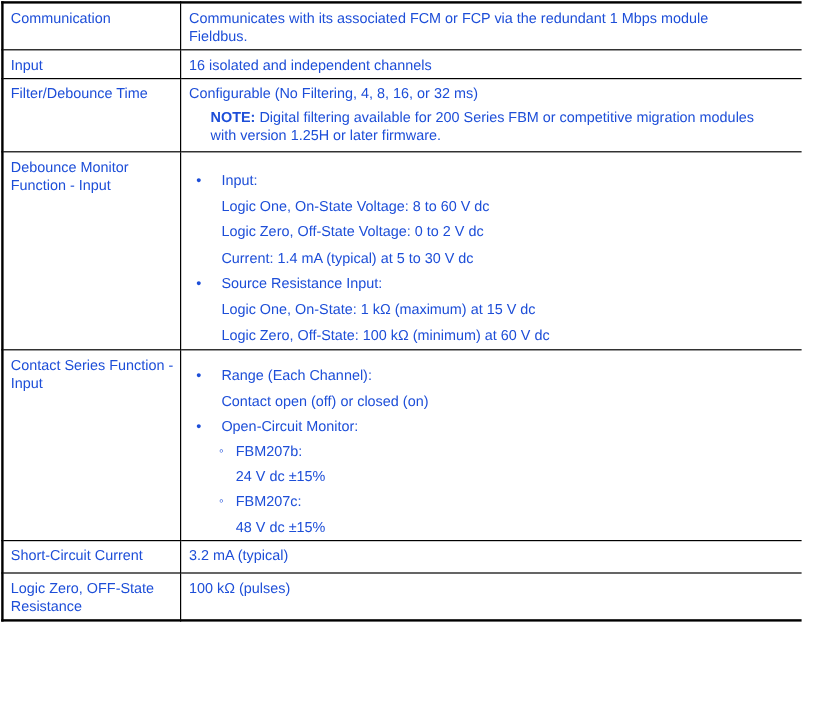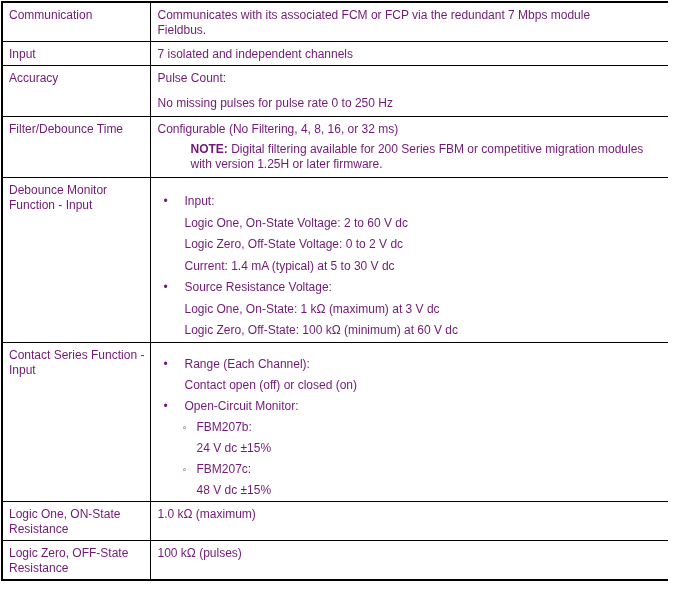--- a/index.html
+++ b/index.html
@@ -5,41 +5,41 @@
   * { box-sizing: border-box; }
   html, body { margin: 0; padding: 0; background: #ffffff; }
   .page {
     position: relative;
     width: 668px;
     height: 594px;
     background: #ffffff;
     overflow: hidden;
     font-family: "Liberation Sans", sans-serif;
     font-size: 12px;
-    color: #701a75;
+    color: #1d4ed8;
   }
   table.spec {
     position: absolute;
     left: 1px;
     top: 1px;
     width: 682px;
     border-collapse: collapse;
     table-layout: fixed;
     border: 2px solid #000;
   }
   td {
     border: 1px solid #000;
     vertical-align: top;
     padding: 5px 5px 3px 6px;
   }
   td.label-cell { line-height: 15px; }
   td.value-cell { padding-left: 7px; }
   .ln { line-height: 15px; }
   .para2 { margin-top: 10px; }
-  .note { margin-left: 33px; margin-top: 5px; line-height: 15px; white-space: nowrap; }
+  .note { margin-left: 18px; margin-top: 5px; line-height: 15px; white-space: nowrap; }
   .note .note-prefix { font-weight: bold; }
   td.value-list { padding: 0 4px 0 0; }
   td.vl-a { padding-top: 13px; }
   td.vl-b { padding-top: 11px; }
   .li { position: relative; line-height: 21.5px; }
   .vl-b .li { line-height: 21px; }
   .b1, .c1 { padding-left: 34px; }
   .b2, .c2 { padding-left: 46px; }
   .b1 > .blt { position: absolute; left: 13px; }
   .b2 > .blt { position: absolute; left: 32px; font-size: 11px; }
@@ -51,87 +51,80 @@
   <table class="spec">
     <colgroup>
       <col style="width:148px">
       <col style="width:534px">
     </colgroup>
 
     <tbody>
         <tr style="height:36px">
       <td class="label-cell">Communication</td>
       <td class="value-cell">
-        <div class="ln">Communicates with its associated FCM or FCP via the redundant 7 Mbps module</div>
+        <div class="ln">Communicates with its associated FCM or FCP via the redundant 1 Mbps module</div>
         <div class="ln">Fieldbus.</div>
       </td>
     </tr>
 
     <tr style="height:24px">
       <td class="label-cell">Input</td>
       <td class="value-cell">
-        <div class="ln">7 isolated and independent channels</div>
+        <div class="ln">16 isolated and independent channels</div>
       </td>
     </tr>
 
-    <tr style="height:51px">
-      <td class="label-cell">Accuracy</td>
-      <td class="value-cell">
-        <div class="ln">Pulse Count:</div>
-        <div class="ln para2">No missing pulses for pulse rate 0 to 250 Hz</div>
-      </td>
-    </tr>
 
     <tr style="height:61px">
       <td class="label-cell">Filter/Debounce Time</td>
       <td class="value-cell">
         <div class="ln">Configurable (No Filtering, 4, 8, 16, or 32 ms)</div>
         <div class="note">
           <span class="note-prefix">NOTE:</span>
           <span>Digital filtering available for 200 Series FBM or competitive migration modules</span>
         </div>
         <div class="note" style="margin-top:0">
           <span>with version 1.25H or later firmware.</span>
         </div>
       </td>
     </tr>
 
     <tr style="height:160px">
       <td class="label-cell">Debounce Monitor Function - Input</td>
       <td class="value-list vl-a">
         <div class="li b1"><span class="blt">•</span><span>Input:</span></div>
-        <div class="li c1"><span>Logic One, On-State Voltage: 2 to 60 V dc</span></div>
+        <div class="li c1"><span>Logic One, On-State Voltage: 8 to 60 V dc</span></div>
         <div class="li c1"><span>Logic Zero, Off-State Voltage: 0 to 2 V dc</span></div>
         <div class="li c1"><span>Current: 1.4 mA (typical) at 5 to 30 V dc</span></div>
-        <div class="li b1"><span class="blt">•</span><span>Source Resistance Voltage:</span></div>
-        <div class="li c1"><span>Logic One, On-State: 1 kΩ (maximum) at 3 V dc</span></div>
+        <div class="li b1"><span class="blt">•</span><span>Source Resistance Input:</span></div>
+        <div class="li c1"><span>Logic One, On-State: 1 kΩ (maximum) at 15 V dc</span></div>
         <div class="li c1"><span>Logic Zero, Off-State: 100 kΩ (minimum) at 60 V dc</span></div>
       </td>
     </tr>
 
     <tr style="height:155px">
       <td class="label-cell">Contact Series Function - Input</td>
       <td class="value-list vl-b">
         <div class="li b1"><span class="blt">•</span><span>Range (Each Channel):</span></div>
         <div class="li c1"><span>Contact open (off) or closed (on)</span></div>
         <div class="li b1"><span class="blt">•</span><span>Open-Circuit Monitor:</span></div>
         <div class="li b2"><span class="blt">◦</span><span>FBM207b:</span></div>
         <div class="li c2"><span>24 V dc ±15%</span></div>
         <div class="li b2"><span class="blt">◦</span><span>FBM207c:</span></div>
         <div class="li c2"><span>48 V dc ±15%</span></div>
       </td>
     </tr>
 
-
-    <tr style="height:37px">
-      <td class="label-cell">Logic One, ON-State Resistance</td>
+    <tr style="height:27px">
+      <td class="label-cell">Short-Circuit Current</td>
       <td class="value-cell">
-        <div class="ln">1.0 kΩ (maximum)</div>
+        <div class="ln">3.2 mA (typical)</div>
       </td>
     </tr>
+
 
     <tr style="height:37px">
       <td class="label-cell">Logic Zero, OFF-State Resistance</td>
       <td class="value-cell">
         <div class="ln">100 kΩ (pulses)</div>
       </td>
     </tr>
 
   </tbody>
     </table>

